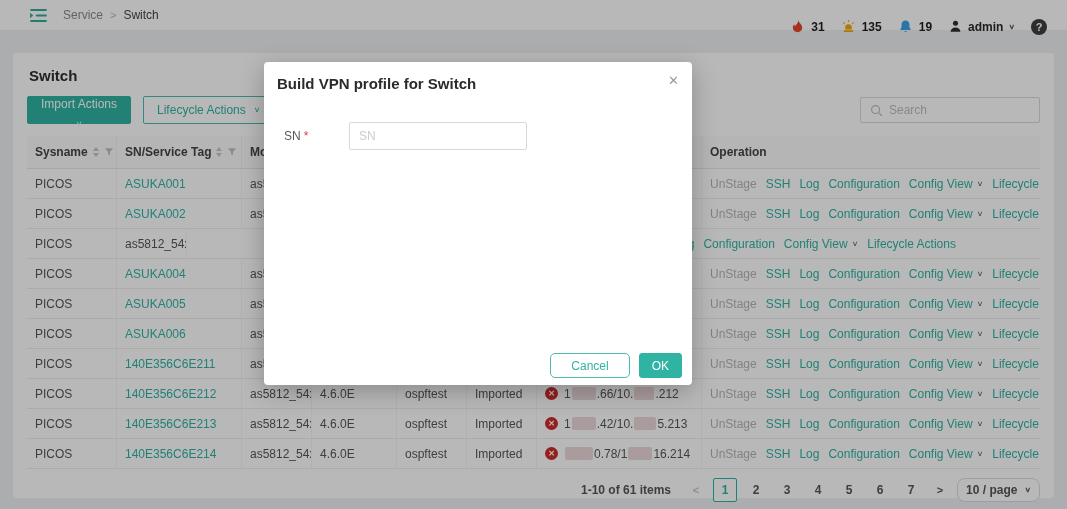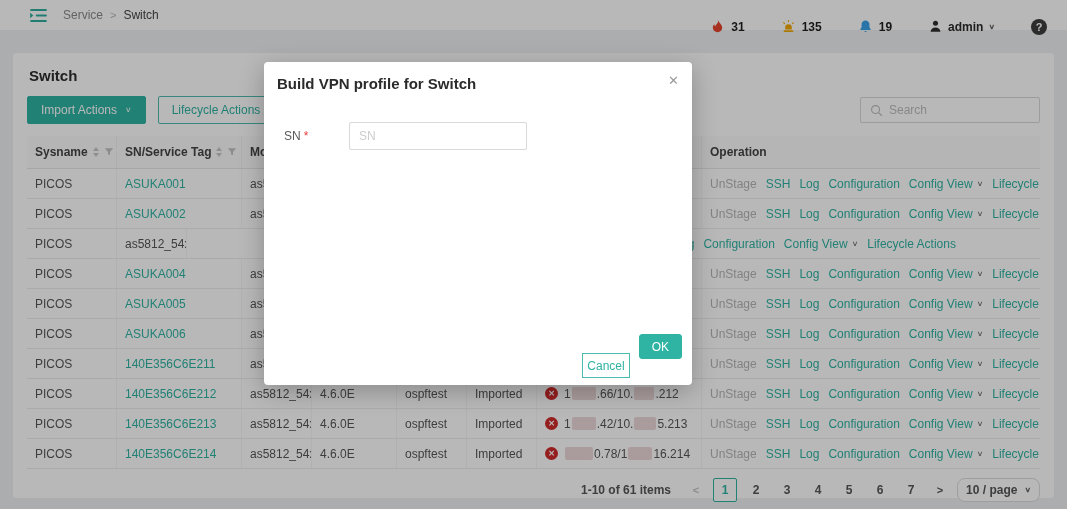--- a/index.html
+++ b/index.html
@@ -7,36 +7,36 @@
   .stage { position:relative; width:1067px; height:509px; background:#eef0f3; overflow:hidden;
            font-size:12px; color:#555; }
 
   
   .navbar { position:absolute; top:0; left:0; width:100%; height:30px; background:#fff;
             display:flex; align-items:center; padding:0 20px 0 30px; }
   .crumbs { display:flex; align-items:center; gap:7px; margin-left:16px; }
   .crumb-root { color:#8a8a8a; }
   .crumb-sep  { color:#b5b5b5; font-size:11px; }
   .crumb-cur  { color:#454545; }
-  .nav-right { margin-left:auto; display:flex; align-items:center; gap:36px;margin-top:23px; }
+  .nav-right { margin-left:auto; display:flex; align-items:center; gap:16px;margin-top:23px; }
   .stat { display:flex; align-items:center; gap:6px; color:#1f1f1f; font-weight:700; }
   .user-chip { display:flex; align-items:center; gap:5px; color:#2a2a2a; font-weight:700; }
   .caret { font-size:9px; color:#666; transform:scaleY(.8); display:inline-block; }
   .help-circle { width:16px; height:16px; border-radius:50%; background:#3d3d3d; color:#fff;
                  font-size:11px; font-weight:700; display:flex; align-items:center; justify-content:center; }
 
   
   .card { position:absolute; left:13px; top:53px; width:1041px; height:445px; background:#fff;
           border-radius:4px; padding:12px 14px; }
   .page-title { font-size:15px; font-weight:700; color:#2d2d2d; margin:2px 0 12px 2px; }
 
   .toolbar { display:flex; align-items:center; gap:12px; margin-bottom:12px; }
   .btn { height:28px; padding:0 13px; border-radius:2px; font-size:12px; display:flex;
          align-items:center; gap:8px; cursor:pointer; white-space:nowrap; }
-  .btn-primary { background:#2fb3a3; color:#fff; border:1px solid #2fb3a3; }
+  .btn-primary { background:#2fb3a3; color:#fff; border:1px solid #2fb3a3;flex-direction:column; }
   .btn-primary .caret { color:#eafaf7; }
   .btn-outline { background:#fff; color:#2fb3a3; border:1px solid #4cbcae; }
   .btn-outline .caret { color:#2fb3a3; }
   .search-box { margin-left:auto; width:180px; height:26px; border:1px solid #d9d9d9; border-radius:2px;
                 display:flex; align-items:center; gap:6px; padding:0 9px; background:#fff; }
   .search-box input { border:none; outline:none; width:100%; font-size:12px; color:#555;
                       font-family:"Liberation Sans",sans-serif; background:transparent; }
   .search-box input::placeholder { color:#bdbdbd; }
 
   
@@ -88,22 +88,22 @@
   .modal-title { font-size:15px; font-weight:700; color:#2b2b2b; }
   .modal-close { position:absolute; top:11px; right:13px; color:#9a9a9a; font-size:13px; cursor:pointer; }
   .modal-body { padding:20px 20px 0 20px; display:flex; align-items:center; }
   .field-label { width:65px; color:#5a5a5a; }
   .req-mark { color:#e04040; margin-left:3px; }
   .modal-body input { width:178px; height:28px; border:1px solid #d9d9d9; border-radius:2px;
                       padding:0 9px; font-size:12px; outline:none; color:#555;
                       font-family:"Liberation Sans",sans-serif; }
   .modal-body input::placeholder { color:#cdcdcd; }
   .modal-footer { position:absolute; right:10px; bottom:7px; display:flex; gap:9px; }
-  .btn-cancel { height:25px; padding:0 4px; background:#fff; border:1px solid #4cbcae; color:#2fb3a3;
-                border-radius:0; font-size:12px; cursor:pointer; display:flex; align-items:center;margin-top:19px; }
+  .btn-cancel { height:25px; padding:0 20px; background:#fff; border:1px solid #4cbcae; color:#2fb3a3;
+                border-radius:5px; font-size:12px; cursor:pointer; display:flex; align-items:center; }
   .btn-ok { height:25px; padding:0 12px; background:#2fb3a3; border:1px solid #2fb3a3; color:#fff;
             border-radius:3px; font-size:12px; cursor:pointer; display:flex; align-items:center; }
 </style>
 </head>
 <body>
 
 <div class="stage">
 
   <div class="navbar">
     <span style="display:flex;">

